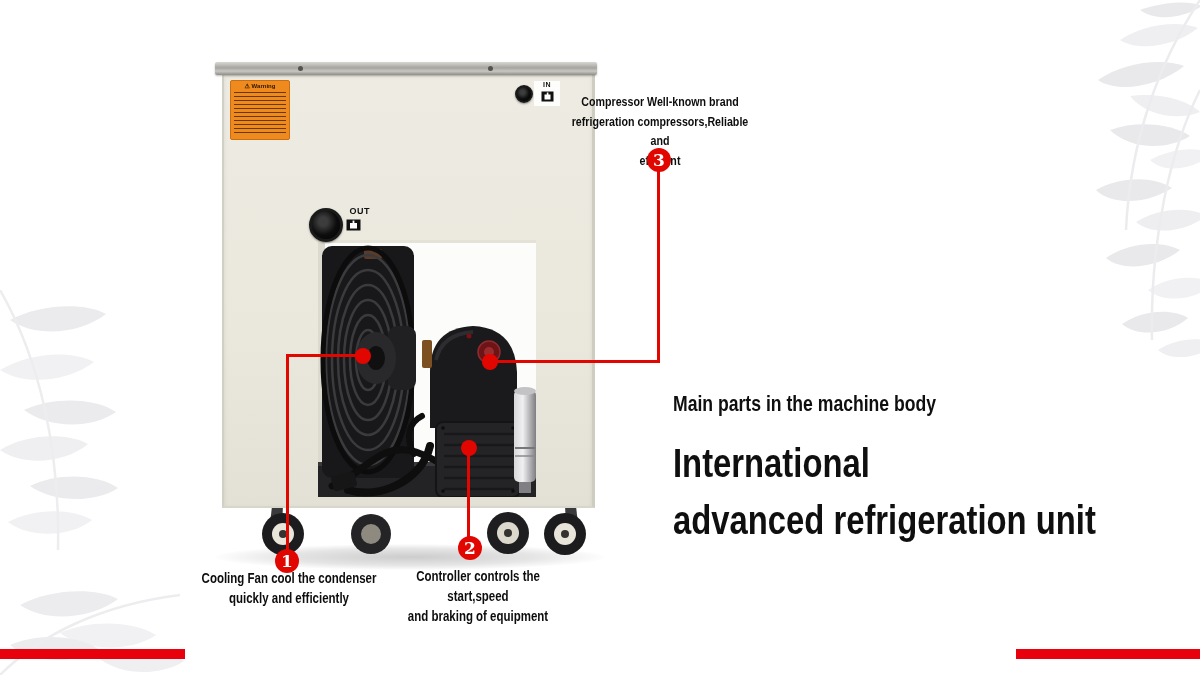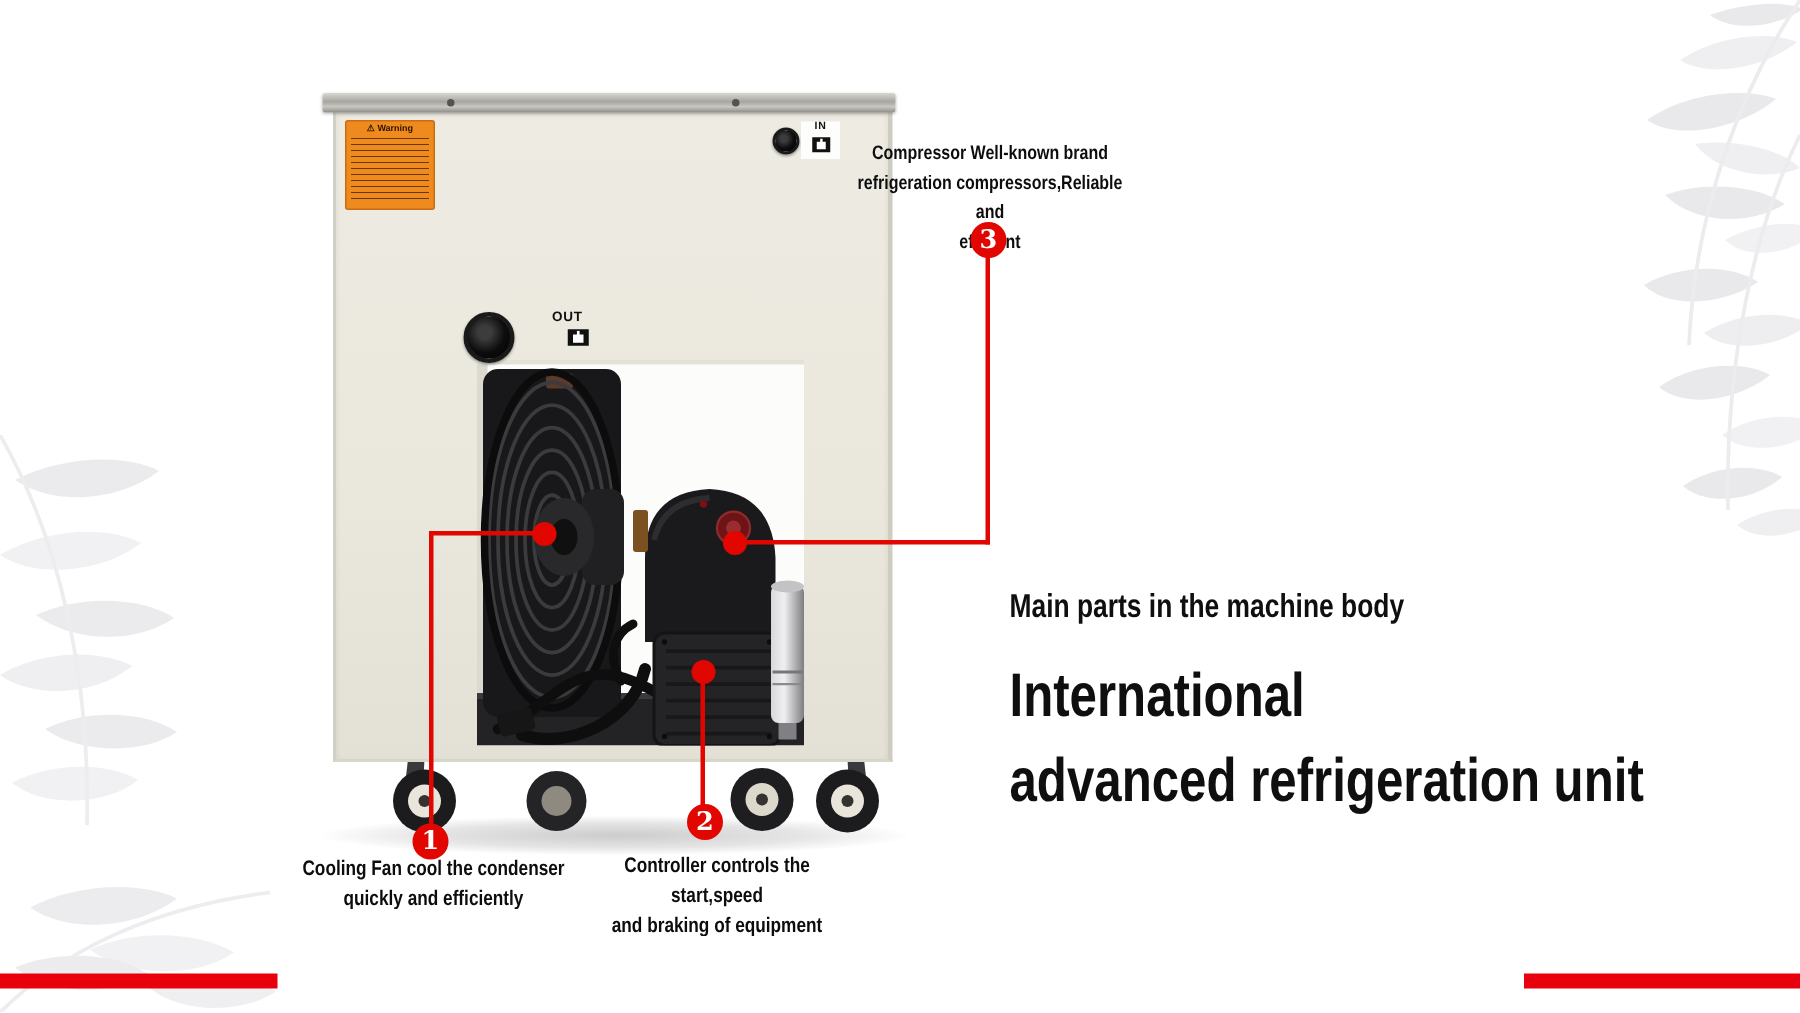--- a/index.html
+++ b/index.html
@@ -131,21 +131,21 @@
   <div class="abs" style="left:534px;top:81px;width:26px;height:25px;background:#fdfdfc;z-index:4;text-align:center;">
     <div class="port-label" style="font-size:7px;line-height:8px;">IN</div>
     <svg width="15" height="14" viewBox="0 0 15 14" style="margin:0 auto;">
       <rect x="1.5" y="2.5" width="12" height="10" fill="#111"></rect>
       <rect x="4.5" y="5.5" width="6" height="5" fill="#fff"></rect>
       <rect x="6.8" y="3.5" width="1.6" height="4" fill="#fff"></rect>
     </svg>
   </div>
 
   <div class="abs port-circle" style="left:309px;top:208px;width:28px;height:28px;border-width:3px;"></div>
-  <div class="abs" style="left:368px;top:206px;width:34px;z-index:4;text-align:left;">
+  <div class="abs" style="left:336px;top:206px;width:34px;z-index:4;text-align:right;">
     <div class="port-label" style="font-size:9px;line-height:10px;">OUT</div>
     <svg width="17" height="15" viewBox="0 0 17 15" style="margin:1px auto 0;">
       <rect x="1.5" y="2.5" width="14" height="11" fill="#111"></rect>
       <rect x="5" y="6" width="7" height="5.5" fill="#fff"></rect>
       <rect x="7.6" y="3.6" width="1.8" height="4.4" fill="#fff"></rect>
     </svg>
   </div>
 
   <svg class="abs" style="left:318px;top:240px;z-index:3;" width="218" height="257" viewBox="0 0 218 257">
     <defs>

